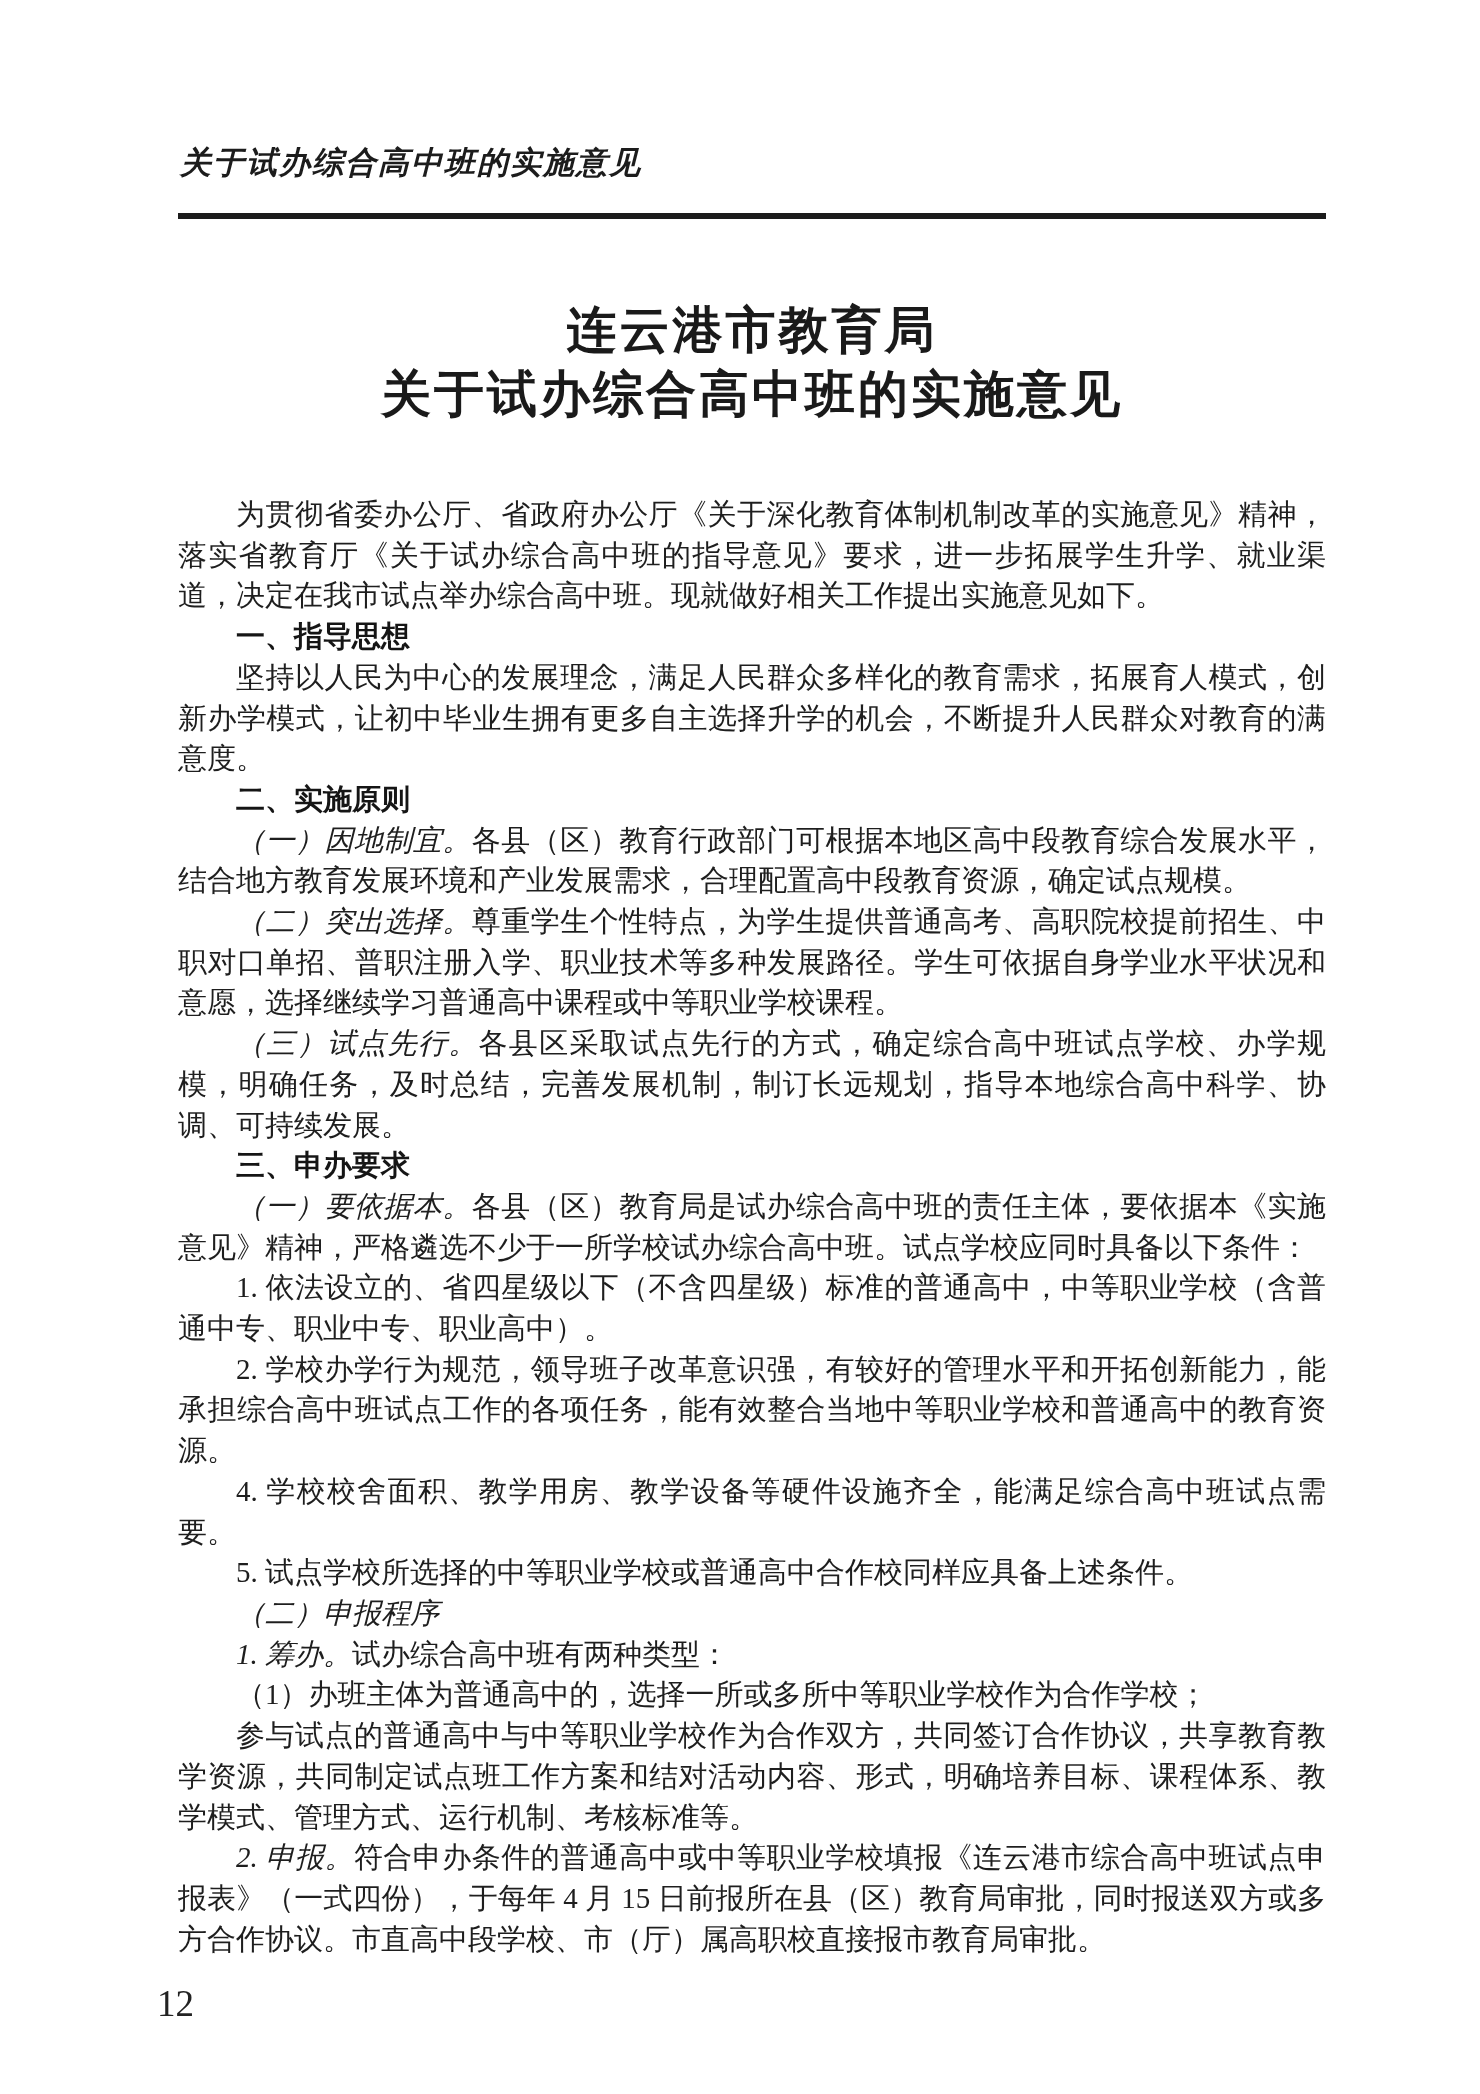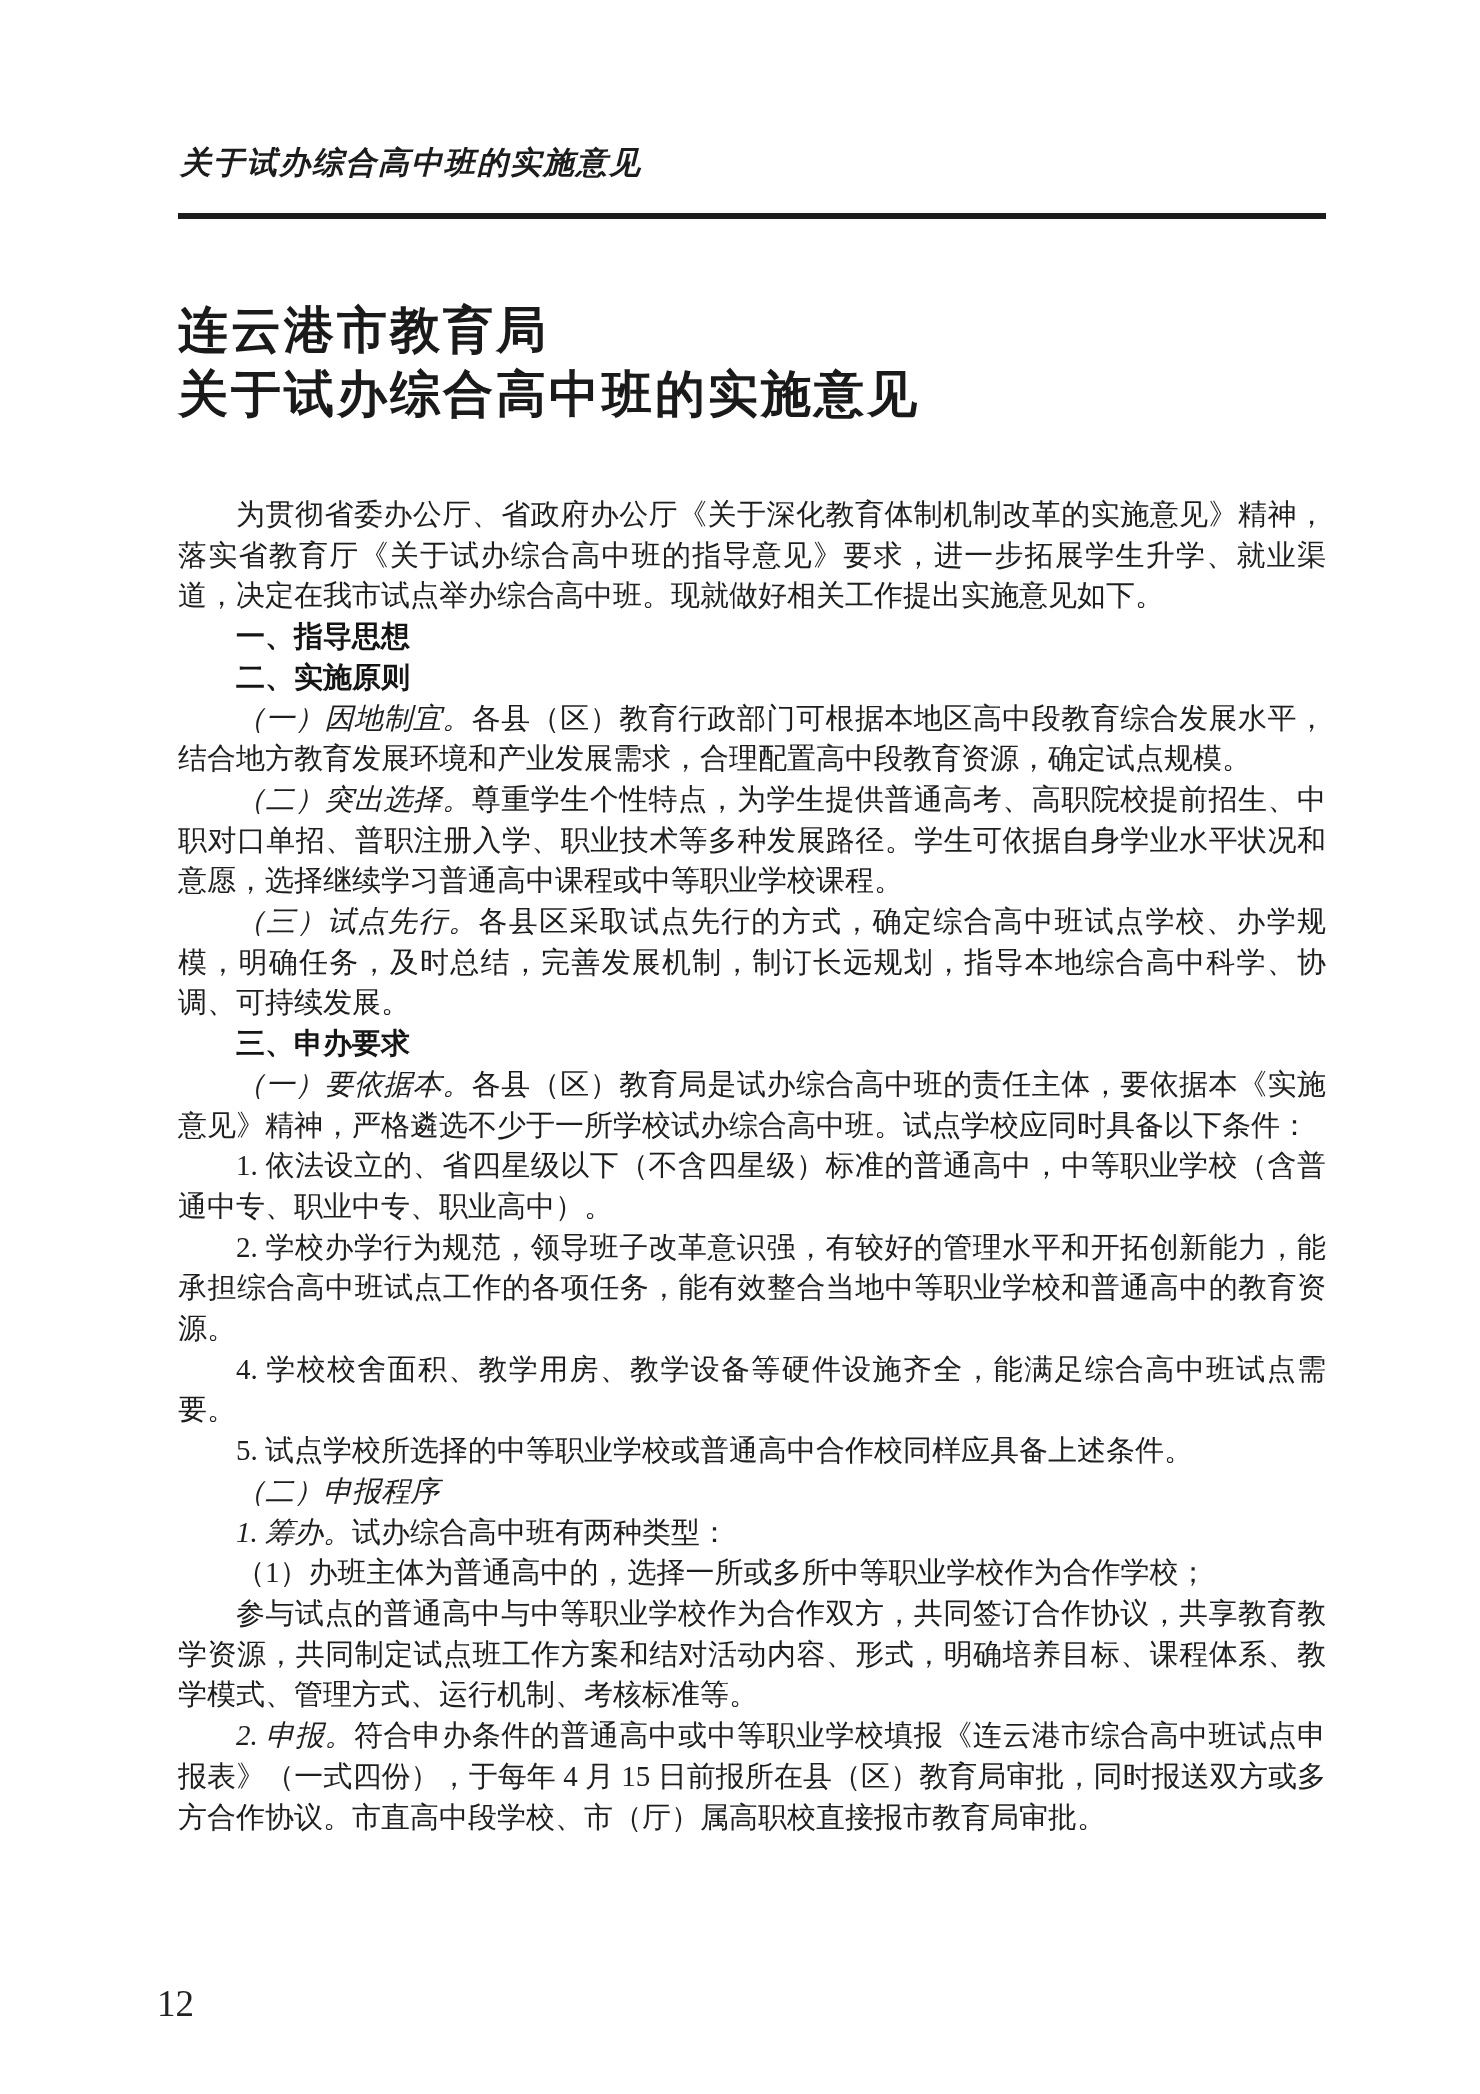--- a/index.html
+++ b/index.html
@@ -30,21 +30,21 @@
     top: 181px;
     width: 1148px;
     height: 6px;
     background: #1c1c1c;
   }
   .doc-title {
     position: absolute;
     left: 178px;
     top: 266px;
     width: 1148px;
-    text-align: left;
+    text-align: center;
     font-family: Liberation Serif, serif;
     font-weight: 700;
     font-size: 50px;
     line-height: 64px;
     letter-spacing: 3px;
     color: #1a1a1a;
   }
   .doc-body {
     position: absolute;
     left: 178px;
@@ -88,20 +88,21 @@
   <div class="header-rule"></div>
 
   <div class="doc-title">
     <div>连云港市教育局</div>
     <div>关于试办综合高中班的实施意见</div>
   </div>
 
   <div class="doc-body" id="doc-body">
       <p class="para">为贯彻省委办公厅、省政府办公厅《关于深化教育体制机制改革的实施意见》精神，落实省教育厅《关于试办综合高中班的指导意见》要求，进一步拓展学生升学、就业渠道，决定在我市试点举办综合高中班。现就做好相关工作提出实施意见如下。</p>
       <p class="heading">一、指导思想</p>
+      <p class="para">坚持以人民为中心的发展理念，满足人民群众多样化的教育需求，拓展育人模式，创新办学模式，让初中毕业生拥有更多自主选择升学的机会，不断提升人民群众对教育的满意度。</p>
       <p class="heading">二、实施原则</p>
       <p class="para"><span class="kai">（一）因地制宜。</span>各县（区）教育行政部门可根据本地区高中段教育综合发展水平，结合地方教育发展环境和产业发展需求，合理配置高中段教育资源，确定试点规模。</p>
       <p class="para"><span class="kai">（二）突出选择。</span>尊重学生个性特点，为学生提供普通高考、高职院校提前招生、中职对口单招、普职注册入学、职业技术等多种发展路径。学生可依据自身学业水平状况和意愿，选择继续学习普通高中课程或中等职业学校课程。</p>
       <p class="para"><span class="kai">（三）试点先行。</span>各县区采取试点先行的方式，确定综合高中班试点学校、办学规模，明确任务，及时总结，完善发展机制，制订长远规划，指导本地综合高中科学、协调、可持续发展。</p>
       <p class="heading">三、申办要求</p>
       <p class="para"><span class="kai">（一）要依据本。</span>各县（区）教育局是试办综合高中班的责任主体，要依据本《实施意见》精神，严格遴选不少于一所学校试办综合高中班。试点学校应同时具备以下条件：</p>
       <p class="para">1. 依法设立的、省四星级以下（不含四星级）标准的普通高中，中等职业学校（含普通中专、职业中专、职业高中）。</p>
       <p class="para">2. 学校办学行为规范，领导班子改革意识强，有较好的管理水平和开拓创新能力，能承担综合高中班试点工作的各项任务，能有效整合当地中等职业学校和普通高中的教育资源。</p>
       <p class="para">4. 学校校舍面积、教学用房、教学设备等硬件设施齐全，能满足综合高中班试点需要。</p>
       <p class="para">5. 试点学校所选择的中等职业学校或普通高中合作校同样应具备上述条件。</p>

